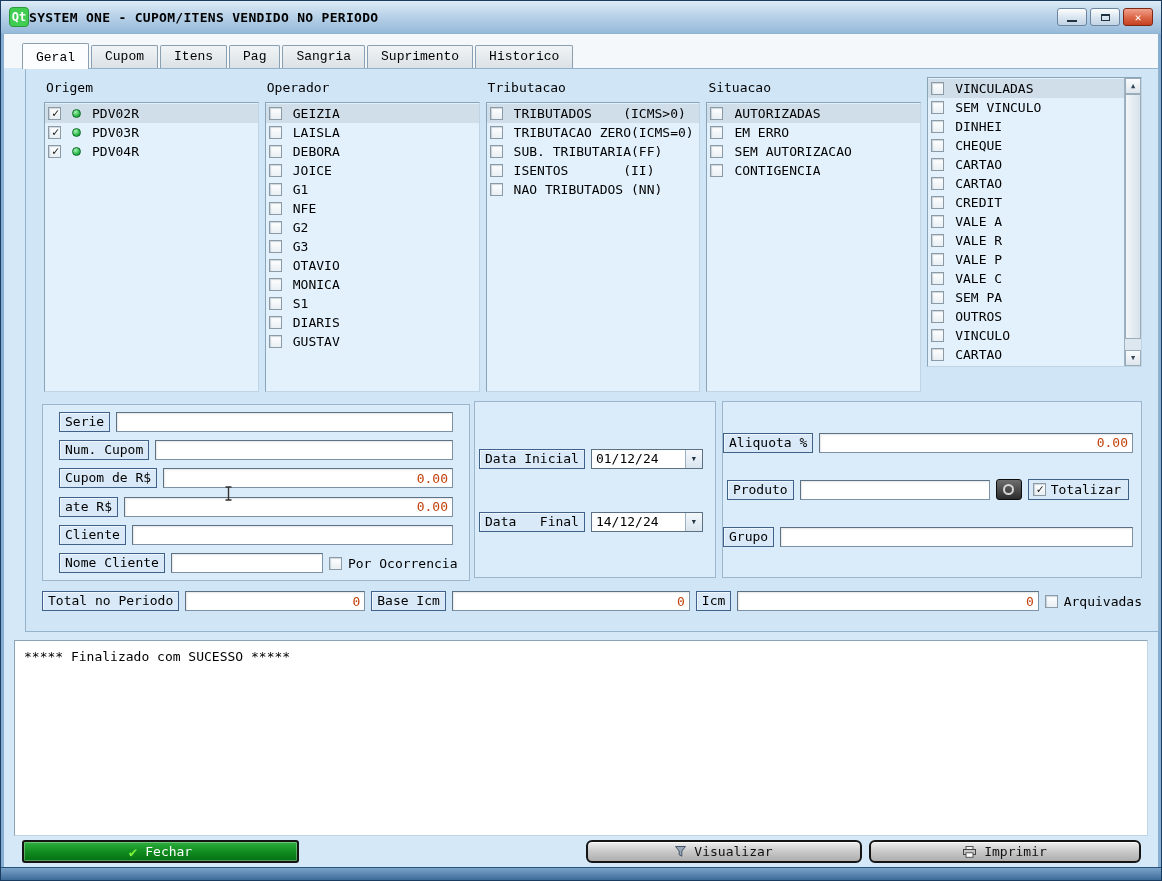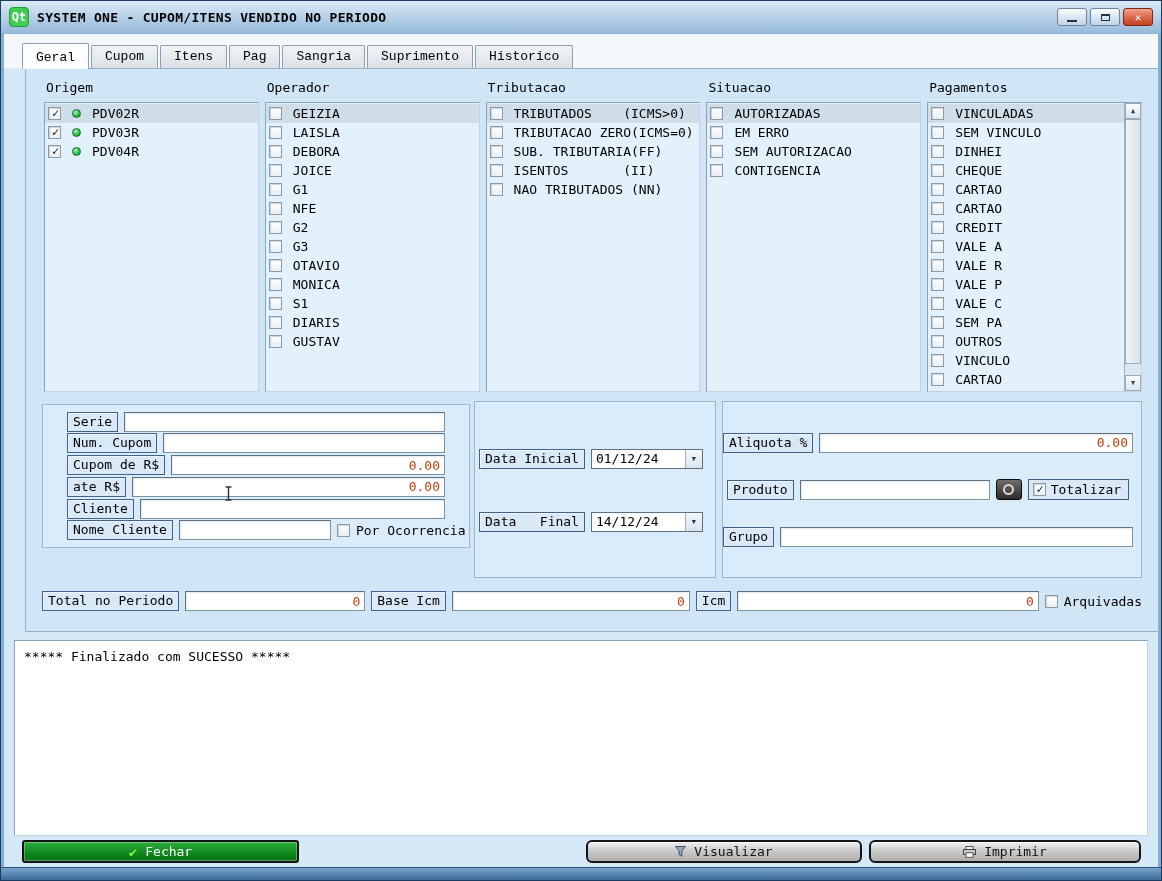--- a/index.html
+++ b/index.html
@@ -9,21 +9,21 @@
     font-family:"DejaVu Sans Mono","Liberation Mono",monospace; font-size:13px; color:#000;
     background:#d5e8f7;
   }
   .window::after { content:""; position:absolute; inset:0; border:1px solid #1a3c60; pointer-events:none; z-index:50; }
 
   
   .titlebar {
     position:absolute; top:1px; left:1px; right:1px; height:33px;
     background:linear-gradient(#dcebf6,#b3cee6 55%,#97bada);
     border-bottom:1px solid #8fb2d2;
-    display:flex; align-items:center; padding:0 8px; gap:8px; z-index:5;
+    display:flex; align-items:center; padding:0 8px; z-index:5;
   }
   .app-icon {
     width:20px; height:20px; flex:none; background:#41cd52; border:1px solid #2a9a3a;
     border-radius:4px; color:#fff; font-weight:bold; font-size:12px;
     display:flex; align-items:center; justify-content:center;
   }
   .title-text { font-weight:bold; letter-spacing:.3px; white-space:pre; }
   .win-buttons { margin-left:auto; display:flex; gap:3px; }
   .winbtn {
     width:30px; height:18px; border:1px solid #6b84a0; border-radius:3px;
@@ -84,21 +84,21 @@
     width:9px; height:9px; flex:none; border-radius:50%;
     background:radial-gradient(circle at 35% 30%, #a8f5b8, #2db84a 60%, #128a30);
     border:1px solid #0d6e26;
   }
   .sb { position:absolute; top:0; right:0; bottom:0; width:17px; background:#dde7ef; border-left:1px solid #9db3c4; display:flex; flex-direction:column; }
   .sb-btn { height:16px; flex:none; background:linear-gradient(#fafcfd,#dde6ed); border:1px solid #9aacba; font-size:7px; display:flex; align-items:center; justify-content:center; color:#345; cursor:pointer; }
   .sb-thumb { flex:1; margin-bottom:11px; background:linear-gradient(90deg,#f2f6f9,#d7e2ea); border:1px solid #9aacba; cursor:grab; }
 
   
   .gb { position:absolute; background:#daecfa; border:1px solid #9db6cb; }
-  .gb-left { left:16px; top:335px; width:428px; height:144px; padding:6px 24px; display:flex; flex-direction:column; justify-content:space-between; }
+  .gb-left { left:16px; top:335px; width:428px; height:177px; padding:6px 16px; display:flex; flex-direction:column; justify-content:space-between; }
   .gb-mid  { left:448px; top:332px; width:242px; height:177px; }
   .gb-right{ left:696px; top:332px; width:420px; height:177px; }
   .frow { display:flex; align-items:center; gap:6px; height:21px; }
   .frow.abs { position:absolute; left:0; right:8px;justify-content:center; }
   .plate {
     background:#d9e9f7; border:1px solid #40628a; padding:1px 5px 2px; white-space:pre; flex:none;
     box-shadow:inset 1px 1px 0 rgba(255,255,255,.55);
   }
   .tin {
     height:20px; flex:1; min-width:0; background:#fff; border:1px solid #7d93a5;
@@ -305,21 +305,20 @@
               <span class="cb"></span>
               <span class="lilabel">SEM AUTORIZACAO</span>
             </div>
             <div class="listrow">
               <span class="cb"></span>
               <span class="lilabel">CONTIGENCIA</span>
             </div>
           </div>
         </div>
         <div class="listcol">
-          <div class="listheader">Pagamentos</div>
           <div class="listbox has-sb">
             <div class="listrow hl">
               <span class="cb"></span>
               <span class="lilabel">VINCULADAS</span>
             </div>
             <div class="listrow">
               <span class="cb"></span>
               <span class="lilabel">SEM VINCULO</span>
             </div>
             <div class="listrow">

